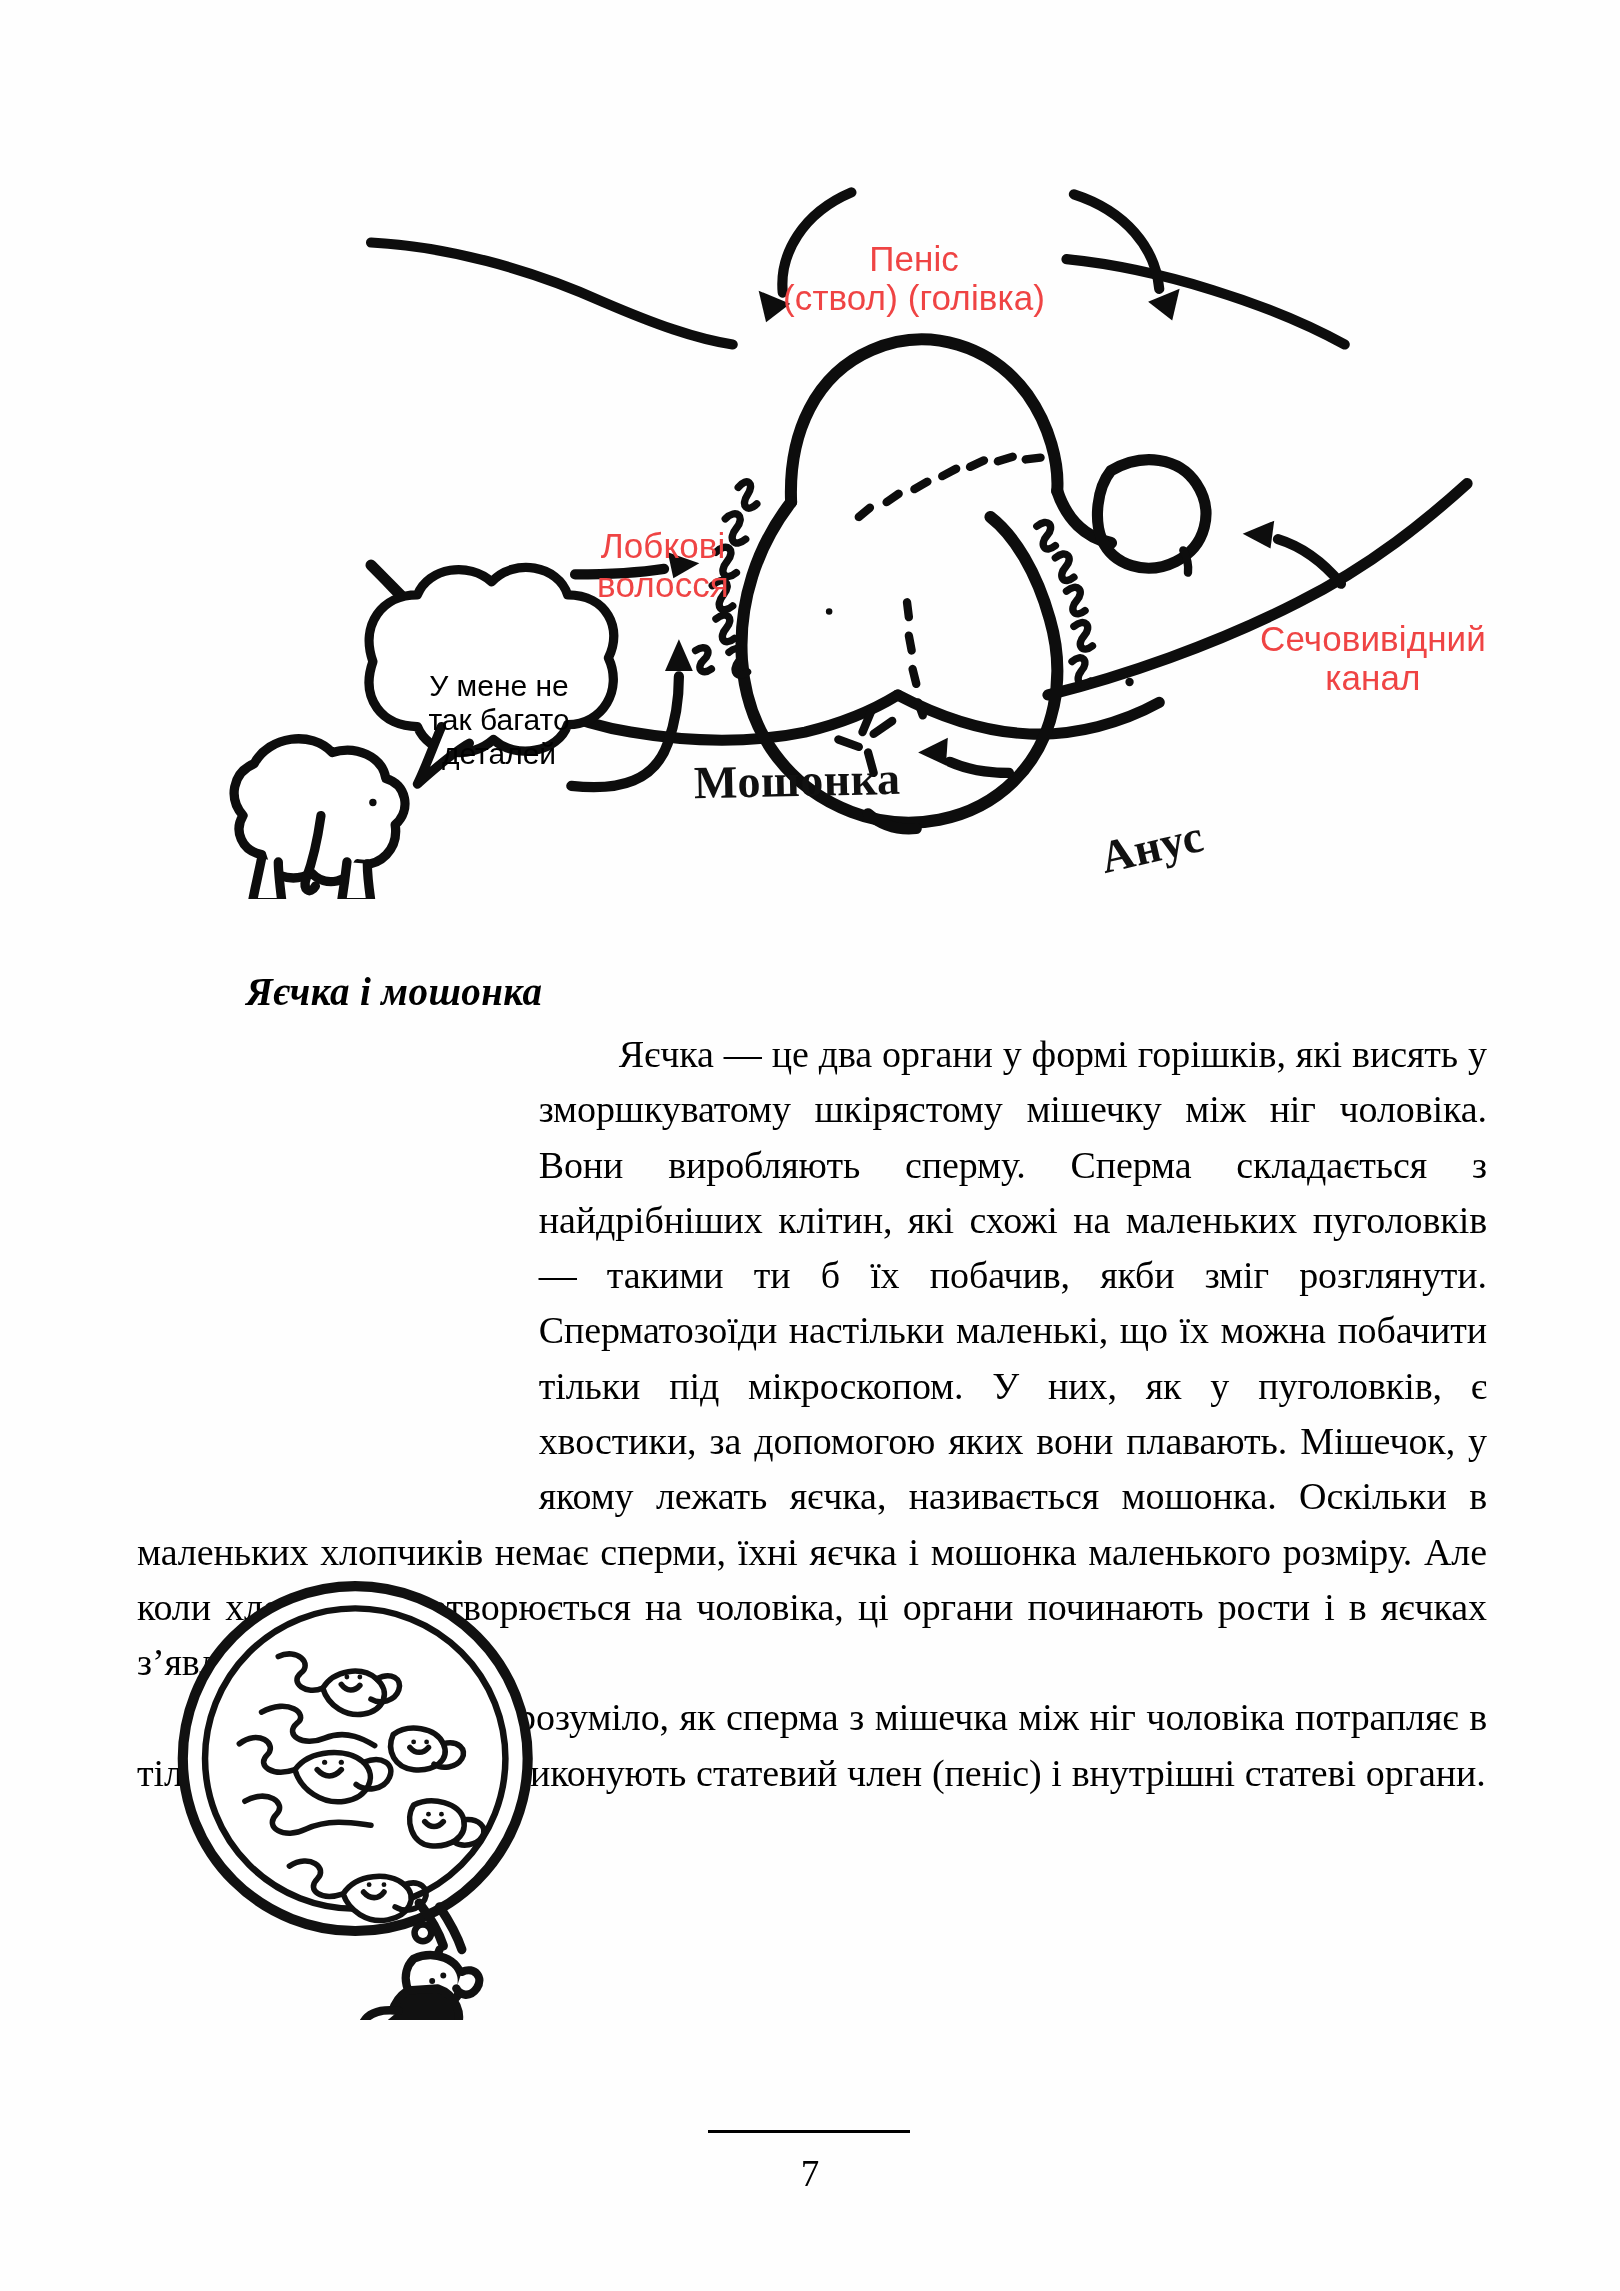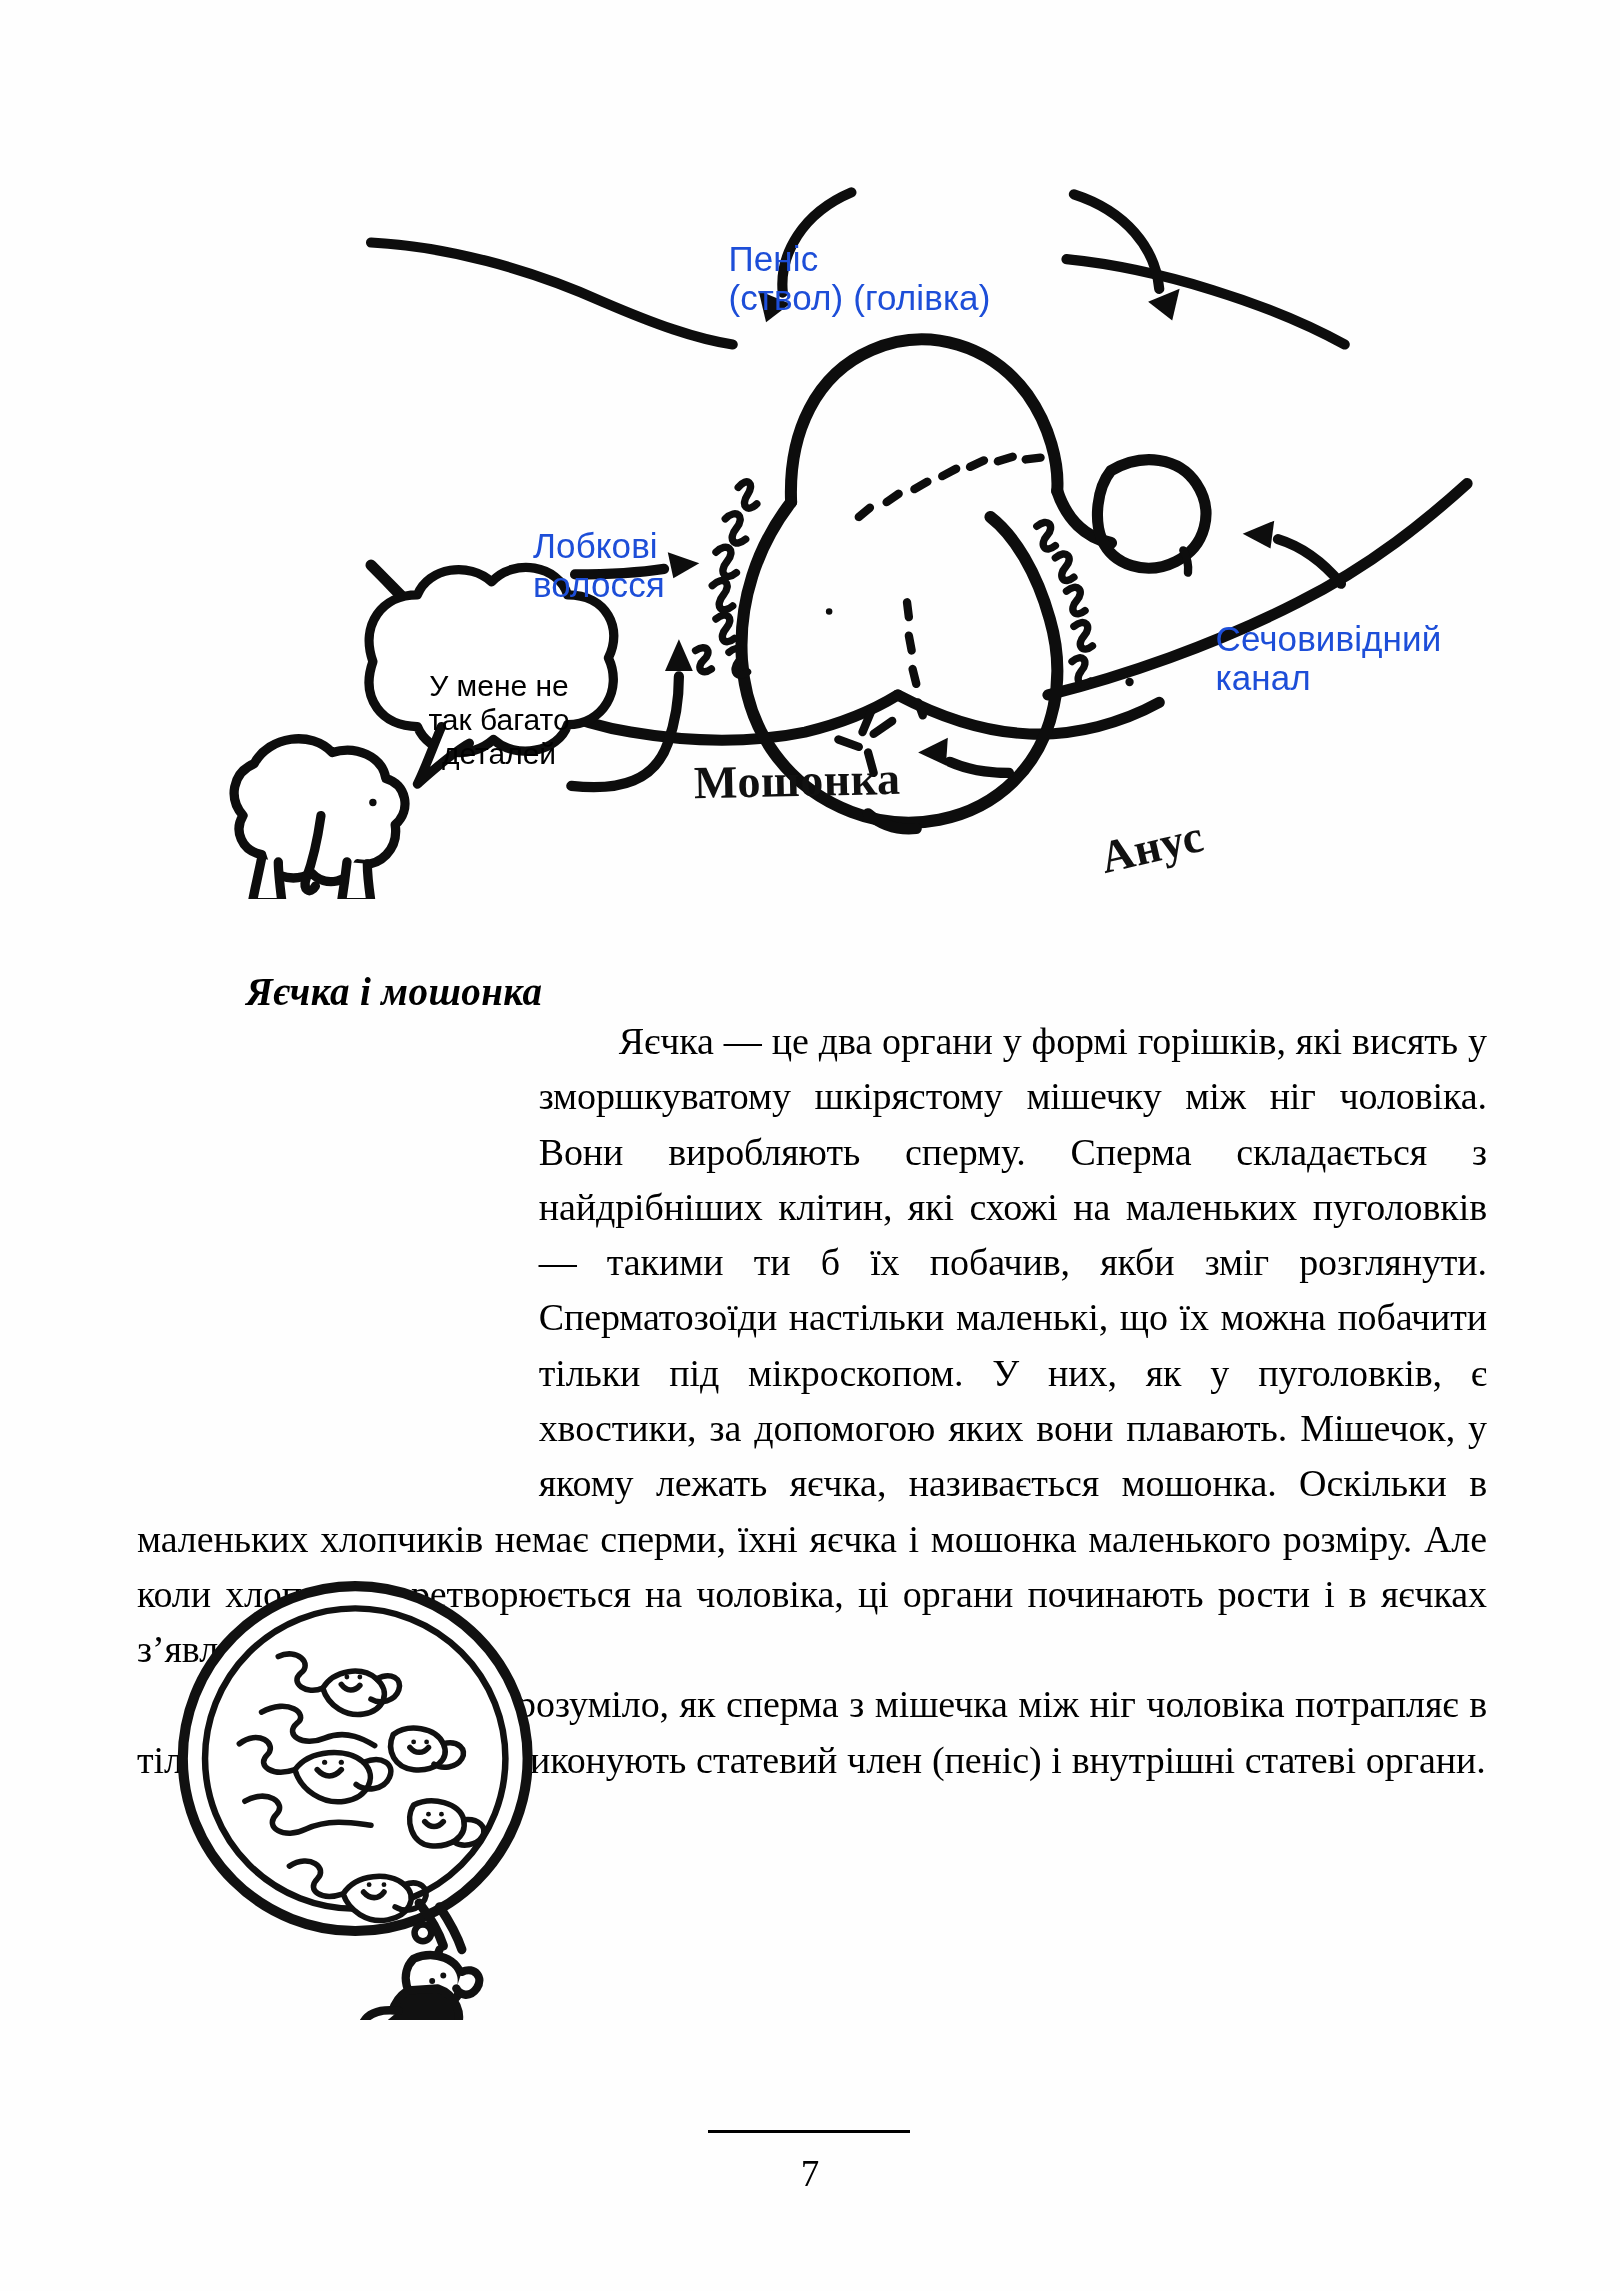--- a/index.html
+++ b/index.html
@@ -34,22 +34,22 @@
     display: block;
     width: 100%;
     height: 100%;
   }
 
   .callout-label {
     position: absolute;
     font-family: "Liberation Sans", "DejaVu Sans", sans-serif;
     font-size: 35px;
     line-height: 1.12;
-    color: #1d4ed8;
-    text-align: left;
+    color: #ef4444;
+    text-align: center;
     white-space: pre-line;
     letter-spacing: 0.1px;
   }
   .label-penis   { left: 775px; top: 156px; width: 371px; transform: translateX(-50%); }
   .label-pubic   { left: 524px; top: 443px; width: 260px; transform: translateX(-50%); }
   .label-urethra { left: 1234px; top: 536px; width: 315px; transform: translateX(-50%); }
 
   .bubble-text {
     position: absolute;
     left: 360px;
@@ -91,21 +91,21 @@
     left: 137px;
     top: 969px;
     width: 1350px;
   }
 
   .section-heading {
     font-family: "Liberation Serif", "DejaVu Serif", serif;
     font-weight: bold;
     font-style: italic;
     font-size: 39px;
-    margin: 0 0 0 0;
+    margin: 0 0 13px 0;
     padding-left: 109px;
     letter-spacing: 0.4px;
   }
 
   p.para {
     margin: 0;
     font-size: 38px;
     line-height: 1.455;
     text-align: justify;
     text-indent: 80px;

